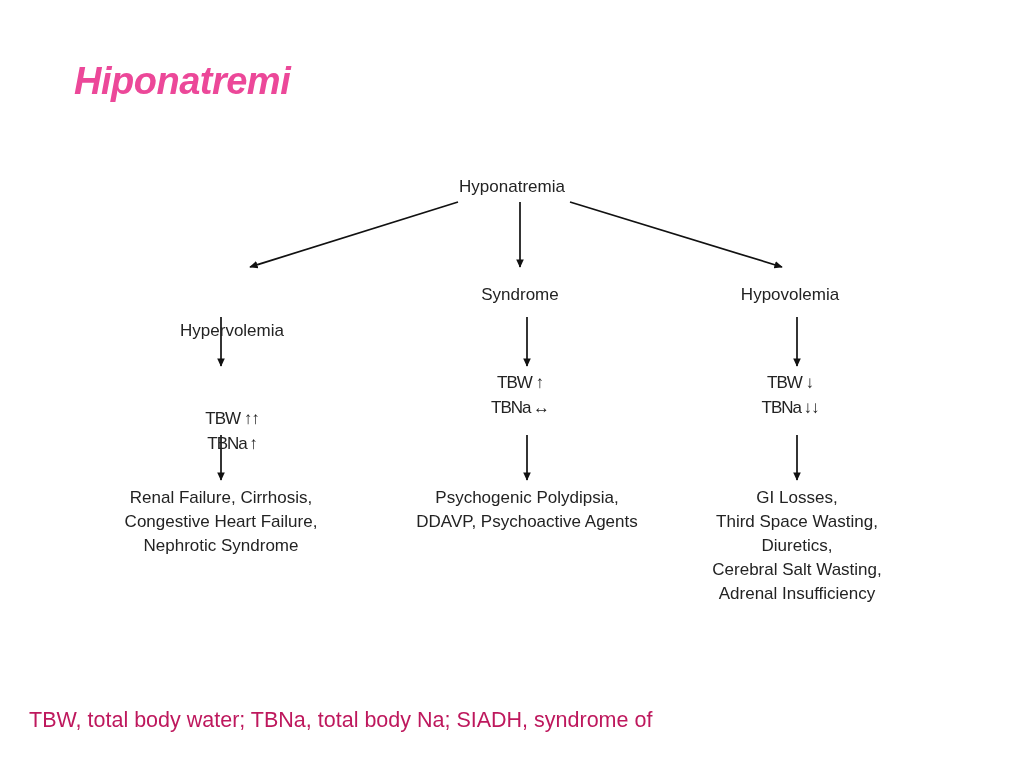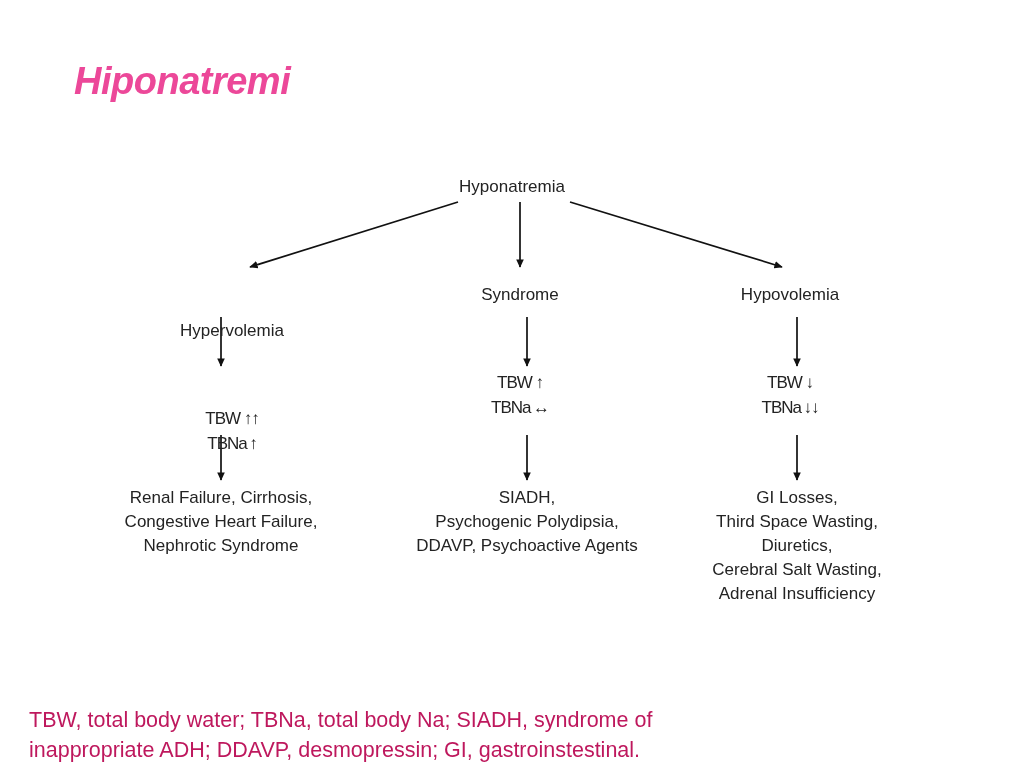--- a/index.html
+++ b/index.html
@@ -153,30 +153,28 @@
     <span class="measure-line arrow-glyph">TBW ↓</span>
     <span class="measure-line arrow-glyph">TBNa ↓↓</span>
   </div>
 
   <div class="node node-causes" style="left:61px;">
     <span class="cause-line">Renal Failure, Cirrhosis,</span>
     <span class="cause-line">Congestive Heart Failure,</span>
     <span class="cause-line">Nephrotic Syndrome</span>
   </div>
   <div class="node node-causes" style="left:367px;">
-    <span class="cause-line">SIADH,</span>
     <span class="cause-line">Psychogenic Polydipsia,</span>
     <span class="cause-line">DDAVP, Psychoactive Agents</span>
   </div>
   <div class="node node-causes" style="left:637px;">
     <span class="cause-line">GI Losses,</span>
     <span class="cause-line">Third Space Wasting,</span>
     <span class="cause-line">Diuretics,</span>
     <span class="cause-line">Cerebral Salt Wasting,</span>
     <span class="cause-line">Adrenal Insufficiency</span>
   </div>
 
 </div>
 
 <div class="footnote">
   <span>TBW, total body water; TBNa, total body Na; SIADH, syndrome of</span>
-  <span>inappropriate ADH; DDAVP, desmopressin; GI, gastroinstestinal.</span>
 </div>
 
 </body></html>

